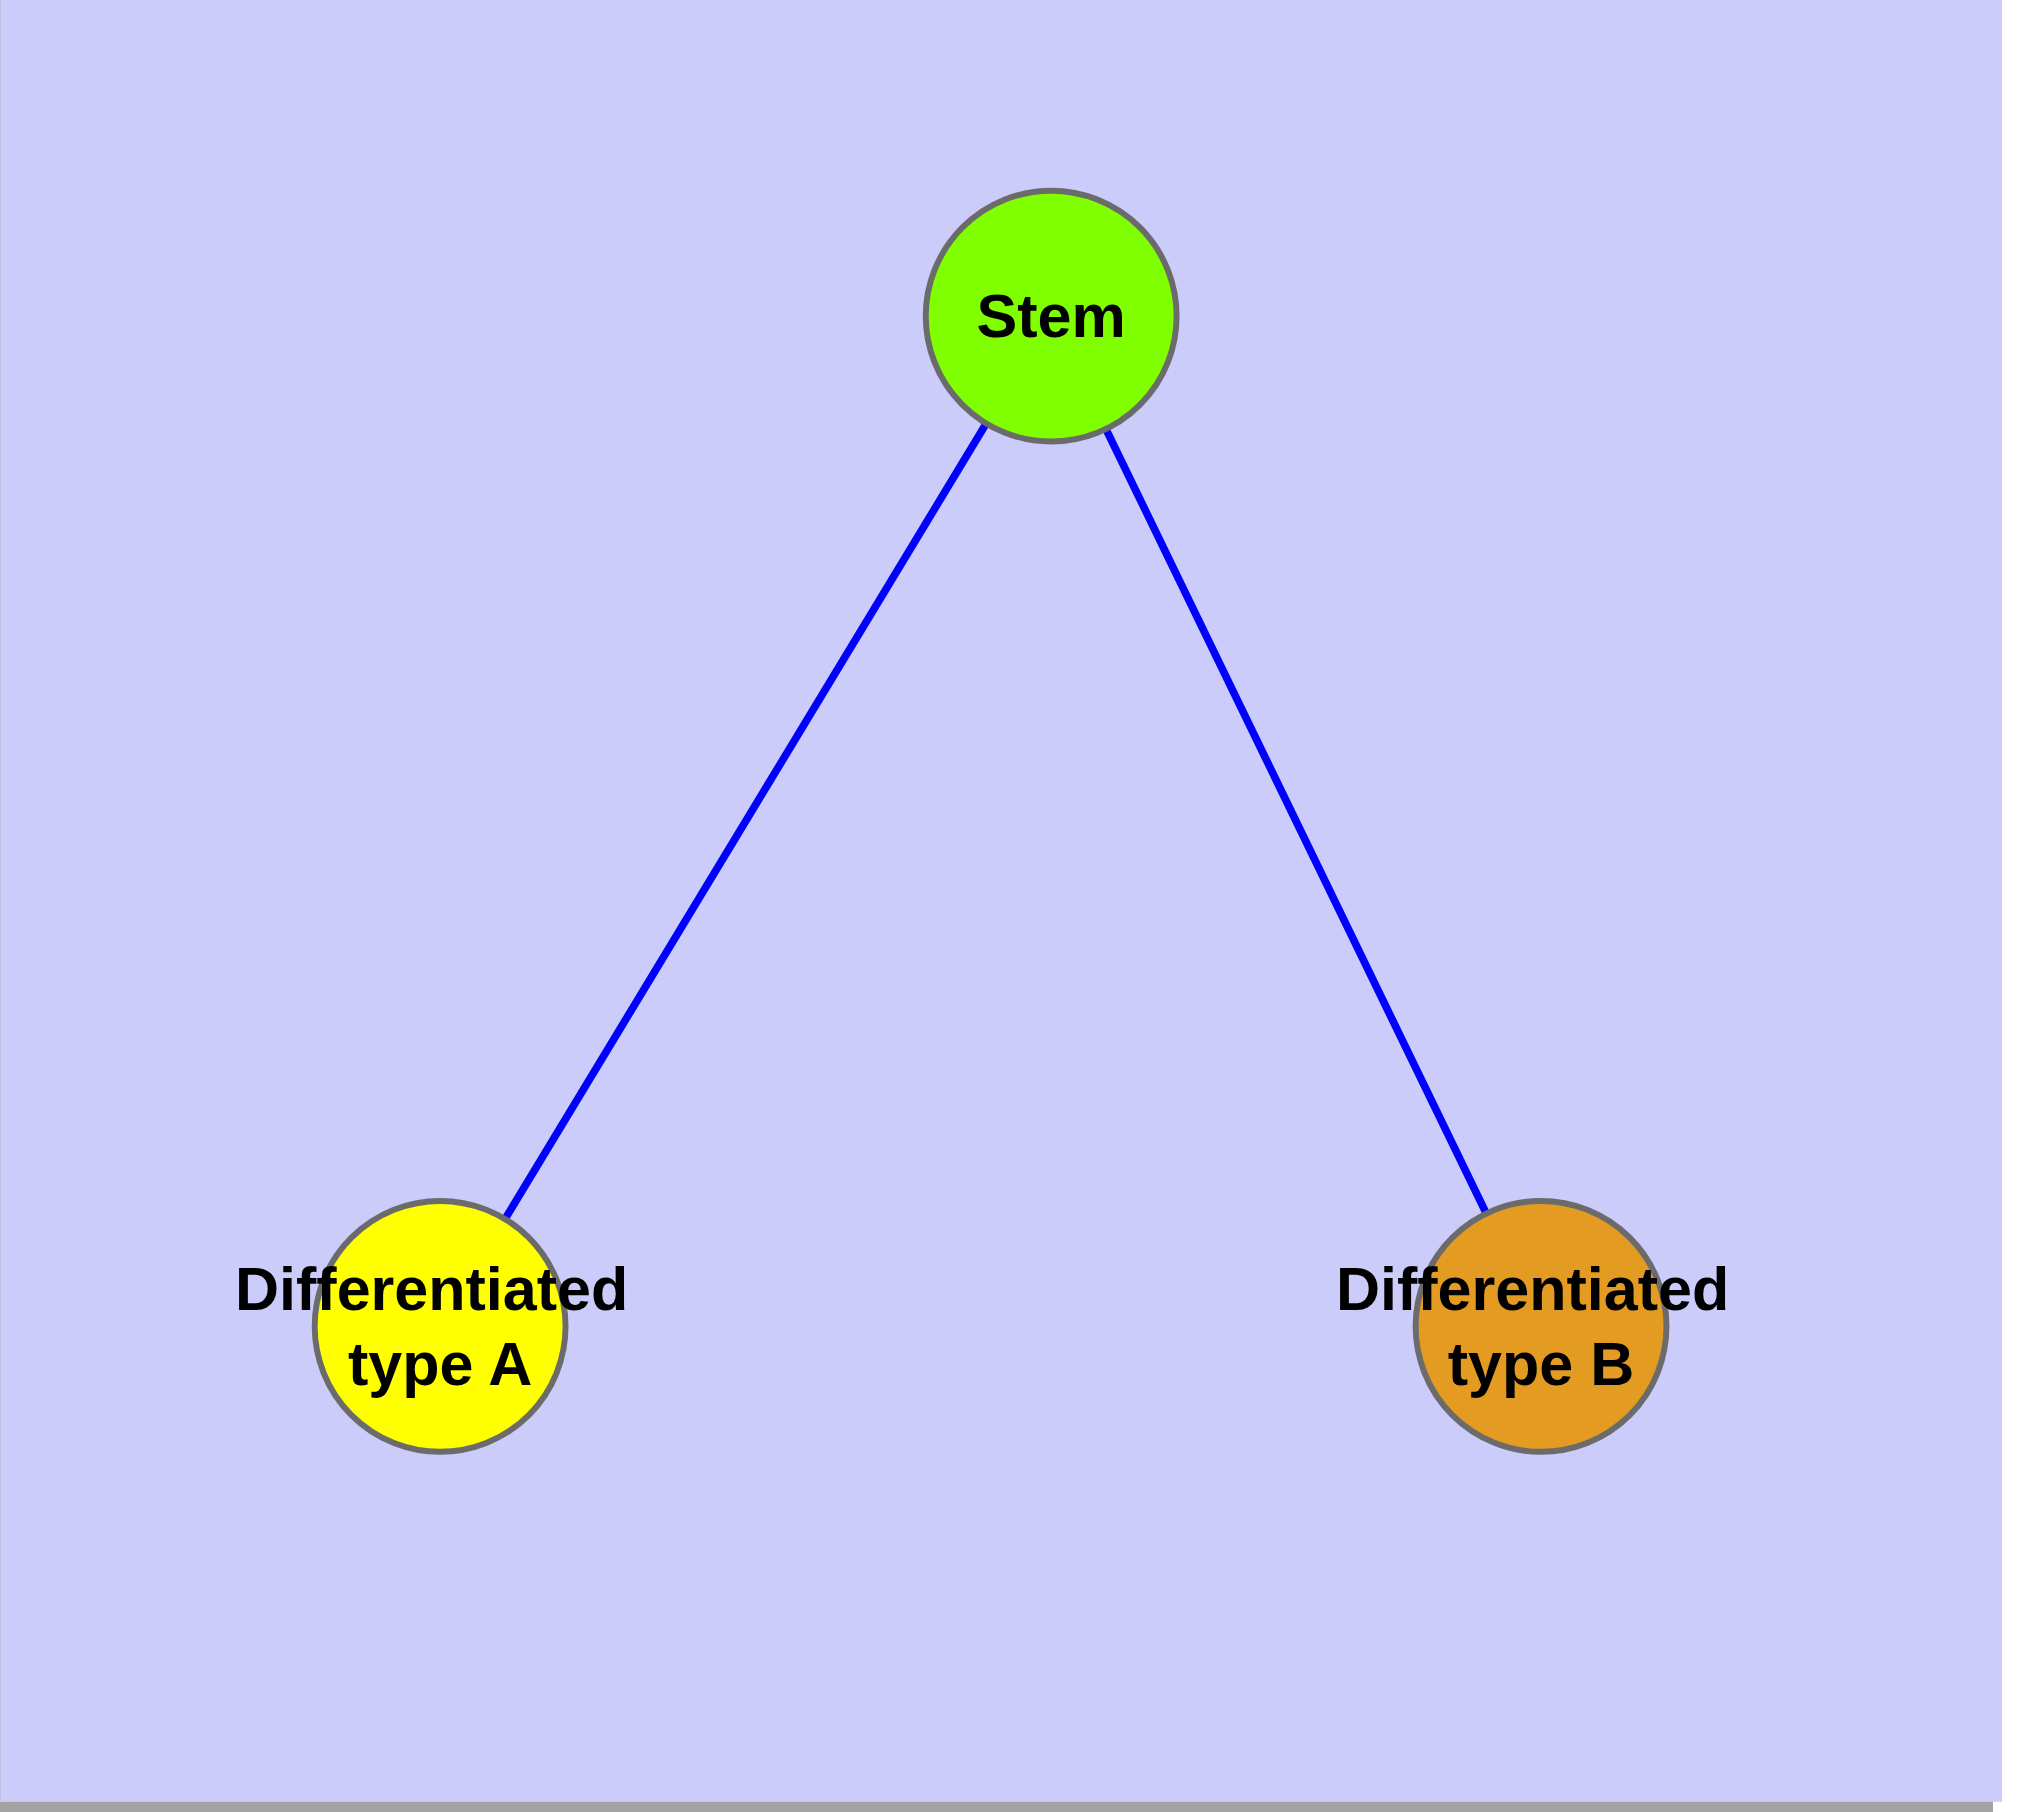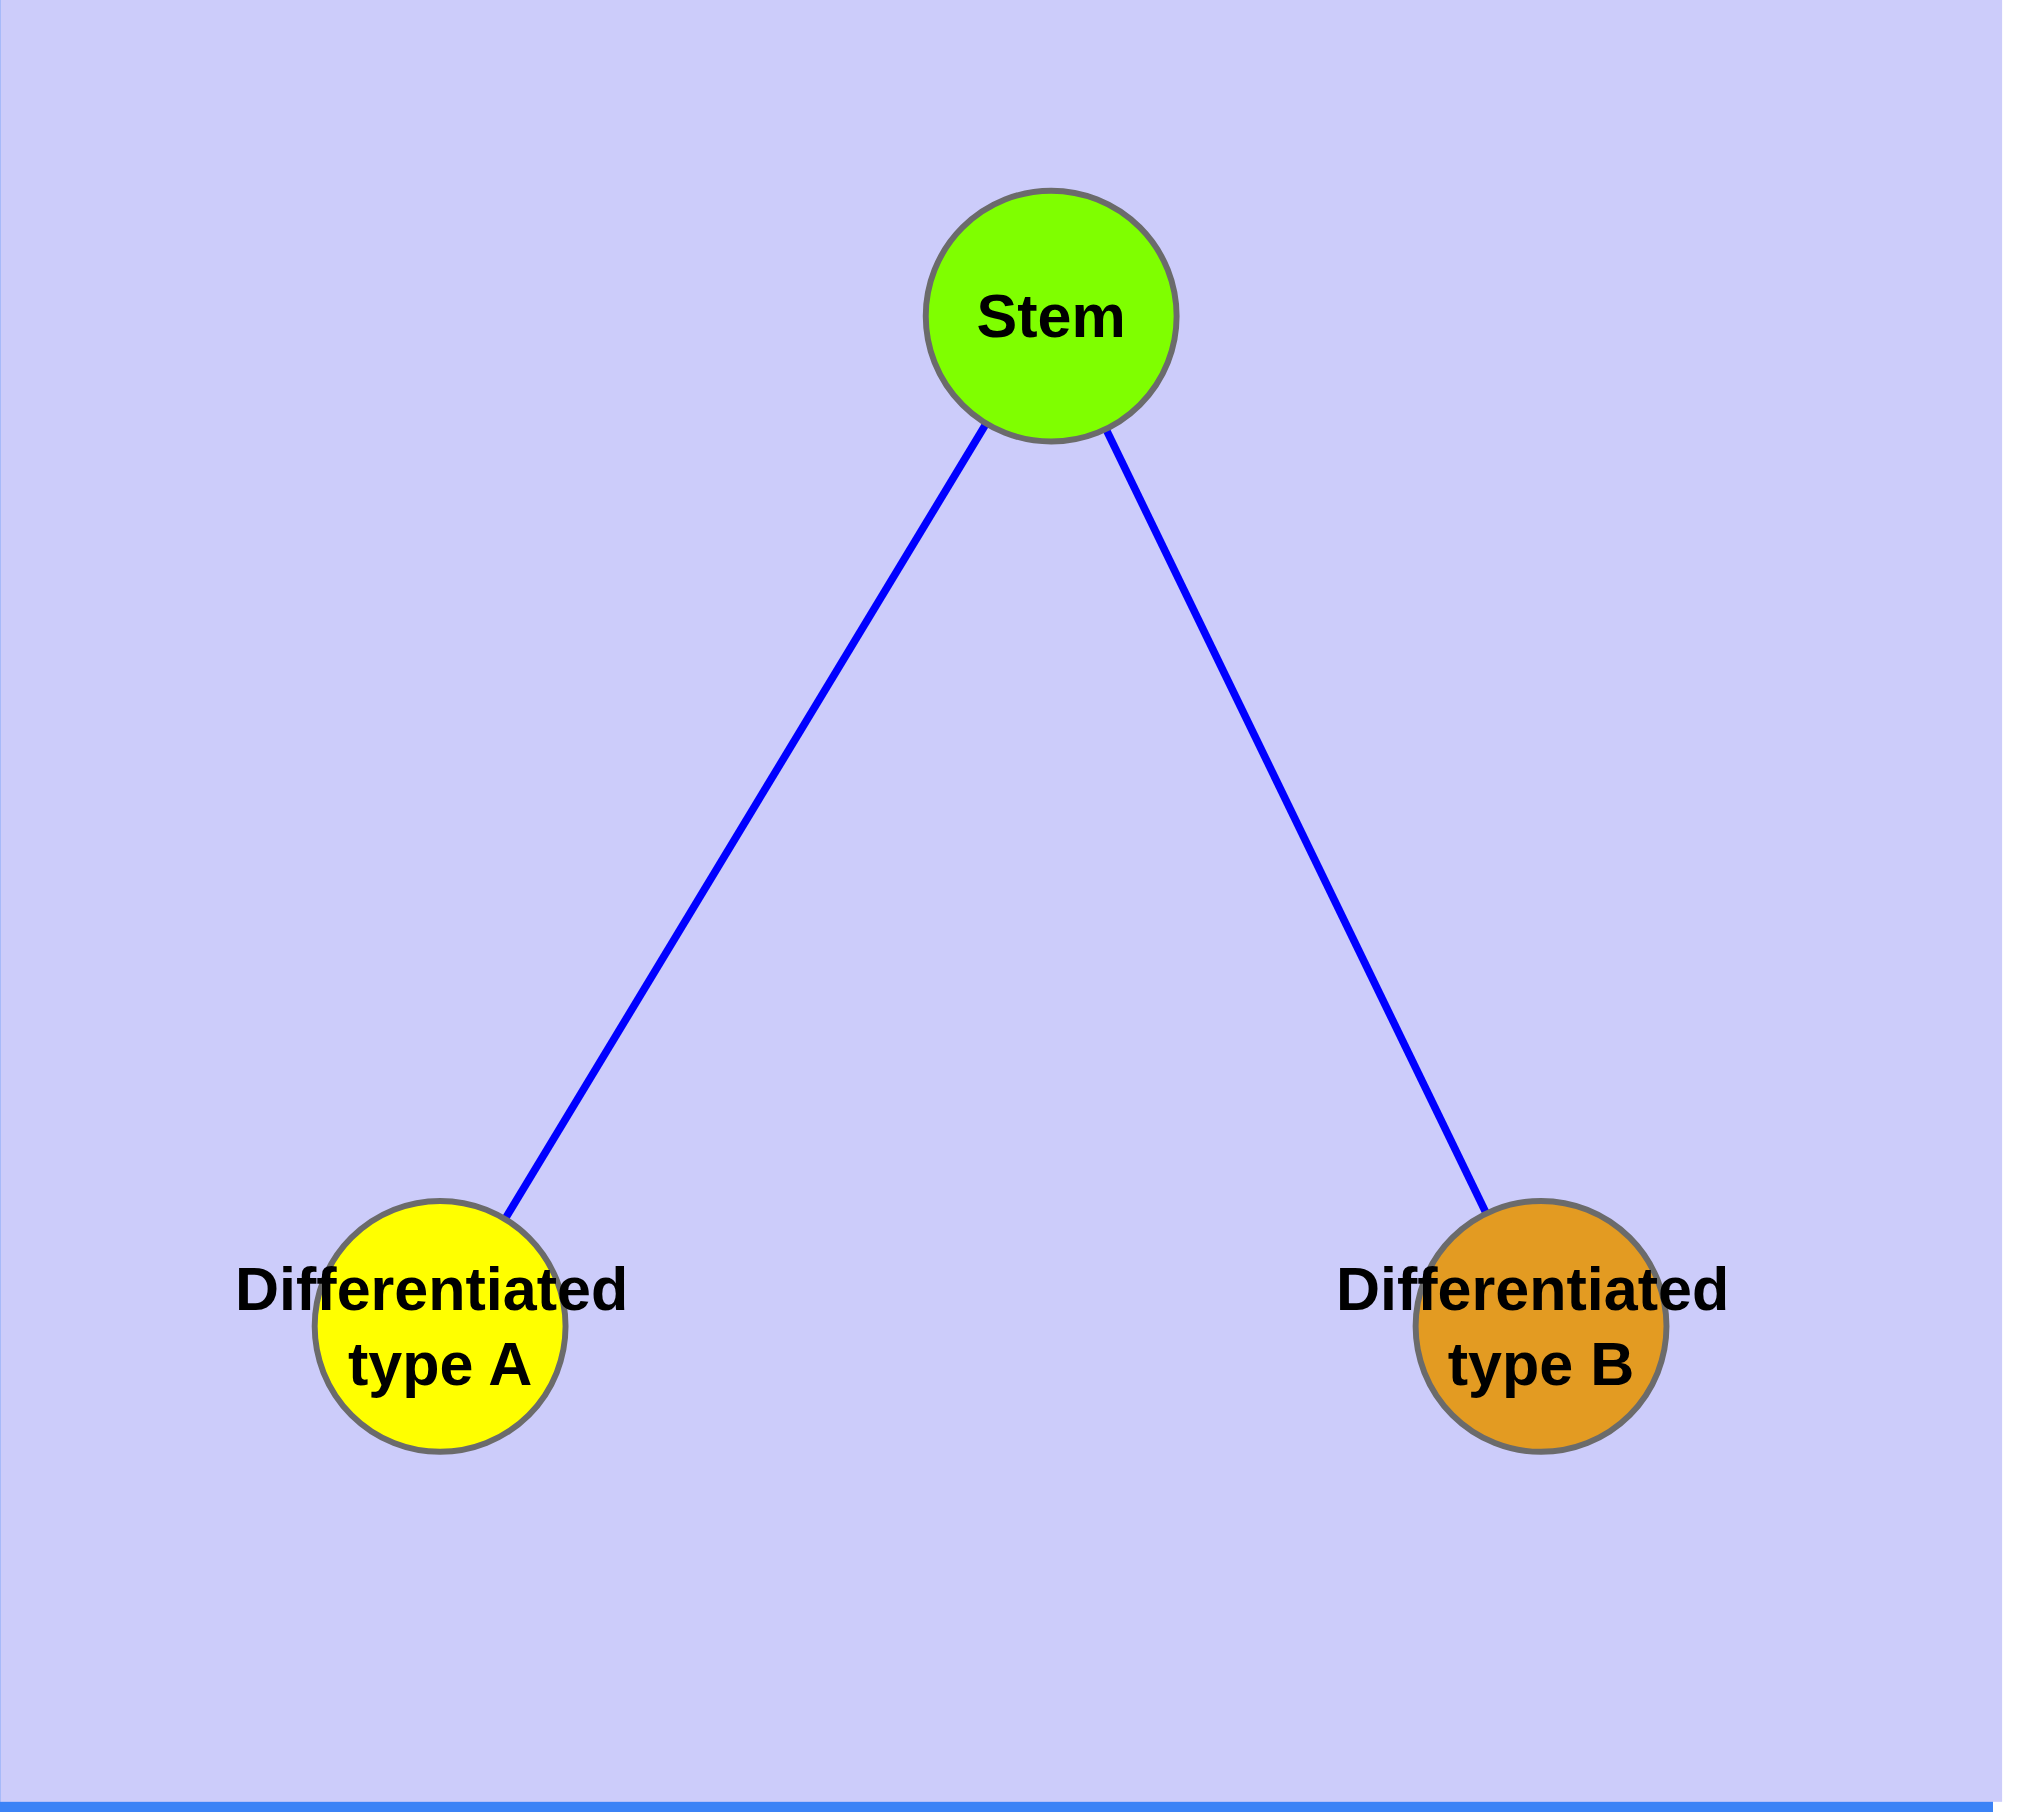--- a/index.html
+++ b/index.html
@@ -10,21 +10,21 @@
   body {
     width: 2021px;
     height: 1812px;
     overflow: hidden;
     font-family: "Liberation Sans", sans-serif;
   }
   #canvas {
     position: relative;
     width: 1993px;
     height: 1812px;
-    background: #3b82f6;
+    background: #a3a3a3;
   }
   #graph-svg {
     position: absolute;
     left: 0;
     top: 0;
     width: 2021px;
     height: 1812px;
     display: block;
   }
   .node-label {

